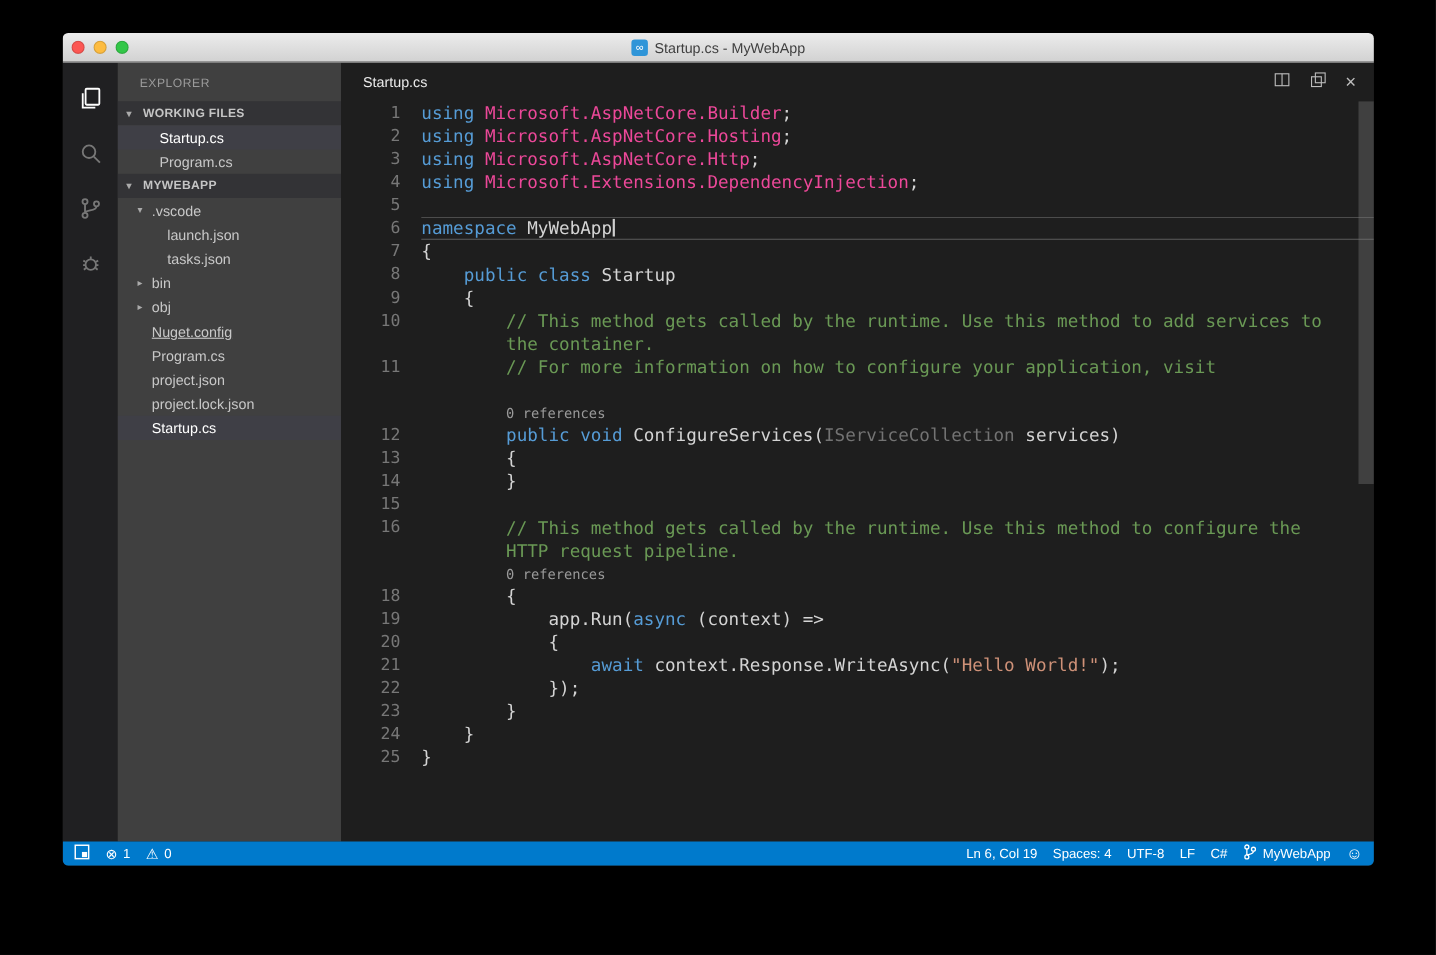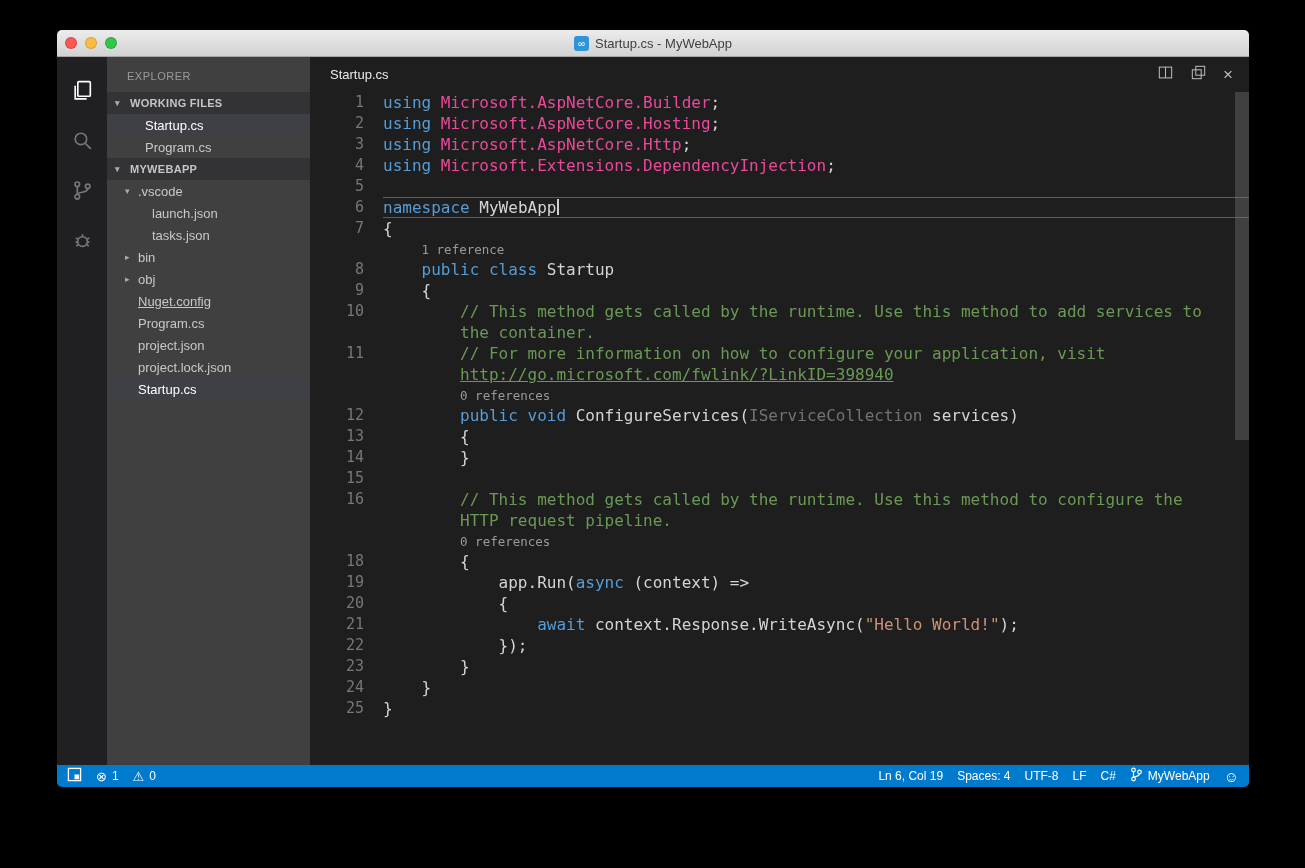--- a/index.html
+++ b/index.html
@@ -204,27 +204,26 @@
       </div>
       <div class="code">
         <div>
             <div class="crow"><span class="lnum">1</span><span class="ctext"><span class="tok-kw">using</span><span class="tok-pl"> </span><span class="tok-ns">Microsoft.AspNetCore.Builder</span><span class="tok-pl">;</span></span></div>
             <div class="crow"><span class="lnum">2</span><span class="ctext"><span class="tok-kw">using</span><span class="tok-pl"> </span><span class="tok-ns">Microsoft.AspNetCore.Hosting</span><span class="tok-pl">;</span></span></div>
             <div class="crow"><span class="lnum">3</span><span class="ctext"><span class="tok-kw">using</span><span class="tok-pl"> </span><span class="tok-ns">Microsoft.AspNetCore.Http</span><span class="tok-pl">;</span></span></div>
             <div class="crow"><span class="lnum">4</span><span class="ctext"><span class="tok-kw">using</span><span class="tok-pl"> </span><span class="tok-ns">Microsoft.Extensions.DependencyInjection</span><span class="tok-pl">;</span></span></div>
             <div class="crow"><span class="lnum">5</span><span class="ctext"></span></div>
             <div class="crow cur"><span class="lnum">6</span><span class="ctext"><span class="tok-kw">namespace</span><span class="tok-pl"> </span><span class="tok-id">MyWebApp</span><span class="caret"></span></span></div>
             <div class="crow"><span class="lnum">7</span><span class="ctext"><span class="tok-pl">{</span></span></div>
-            <div class="crow lens"><span class="lnum"></span><span class="ctext" style="padding-left: 38.532px;"><span class="lens-text">1 reference</span></span></div>
             <div class="crow"><span class="lnum">8</span><span class="ctext"><span class="tok-pl">    </span><span class="tok-kw">public</span><span class="tok-pl"> </span><span class="tok-kw">class</span><span class="tok-pl"> </span><span class="tok-id">Startup</span></span></div>
             <div class="crow"><span class="lnum">9</span><span class="ctext"><span class="tok-pl">    {</span></span></div>
             <div class="crow"><span class="lnum">10</span><span class="ctext"><span class="tok-pl">        </span><span class="tok-cm">// This method gets called by the runtime. Use this method to add services to</span></span></div>
             <div class="crow"><span class="lnum"></span><span class="ctext"><span class="tok-pl">        </span><span class="tok-cm">the container.</span></span></div>
             <div class="crow"><span class="lnum">11</span><span class="ctext"><span class="tok-pl">        </span><span class="tok-cm">// For more information on how to configure your application, visit</span></span></div>
-            <div class="crow"><span class="lnum"></span><span class="ctext"><span class="tok-pl">        </span><span class="tok-url">http://go.microsoft.com/fwlink/?LinkID=398940</span></span></div>
+            <div class="crow"><span class="lnum"></span><span class="ctext"><span class="tok-pl">        </span></span></div>
             <div class="crow lens"><span class="lnum"></span><span class="ctext" style="padding-left: 77.064px;"><span class="lens-text">0 references</span></span></div>
             <div class="crow"><span class="lnum">12</span><span class="ctext"><span class="tok-pl">        </span><span class="tok-kw">public</span><span class="tok-pl"> </span><span class="tok-kw">void</span><span class="tok-pl"> </span><span class="tok-id">ConfigureServices</span><span class="tok-pl">(</span><span class="tok-ty">IServiceCollection</span><span class="tok-pl"> services)</span></span></div>
             <div class="crow"><span class="lnum">13</span><span class="ctext"><span class="tok-pl">        {</span></span></div>
             <div class="crow"><span class="lnum">14</span><span class="ctext"><span class="tok-pl">        }</span></span></div>
             <div class="crow"><span class="lnum">15</span><span class="ctext"></span></div>
             <div class="crow"><span class="lnum">16</span><span class="ctext"><span class="tok-pl">        </span><span class="tok-cm">// This method gets called by the runtime. Use this method to configure the</span></span></div>
             <div class="crow"><span class="lnum"></span><span class="ctext"><span class="tok-pl">        </span><span class="tok-cm">HTTP request pipeline.</span></span></div>
             <div class="crow lens"><span class="lnum"></span><span class="ctext" style="padding-left: 77.064px;"><span class="lens-text">0 references</span></span></div>
             <div class="crow"><span class="lnum">18</span><span class="ctext"><span class="tok-pl">        {</span></span></div>
             <div class="crow"><span class="lnum">19</span><span class="ctext"><span class="tok-pl">            app.Run(</span><span class="tok-kw">async</span><span class="tok-pl"> (context) =&gt;</span></span></div>

